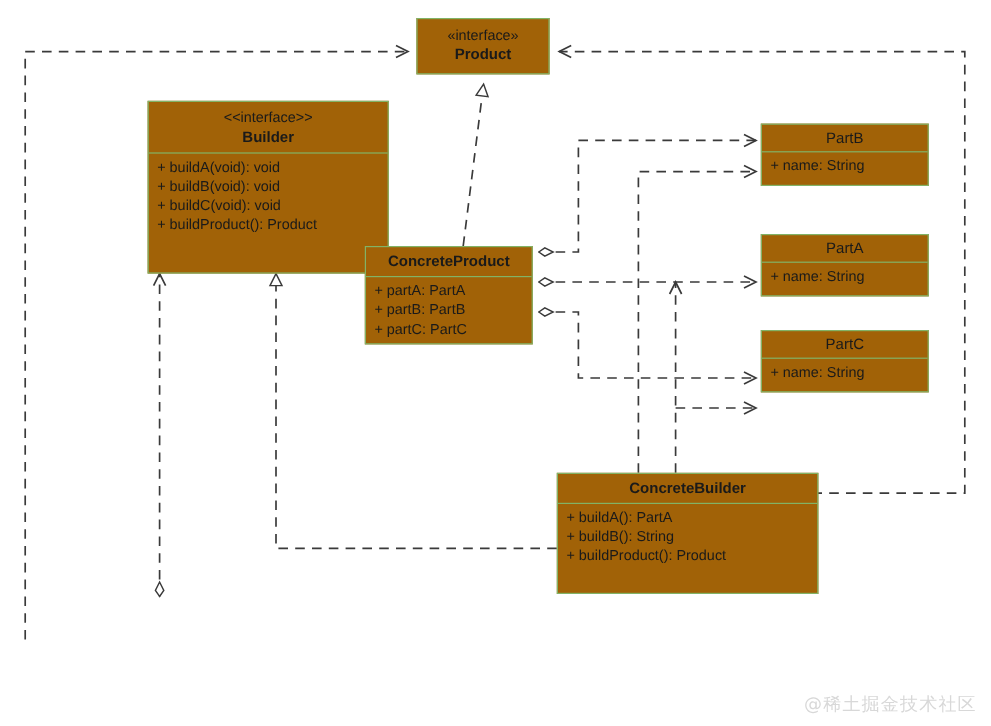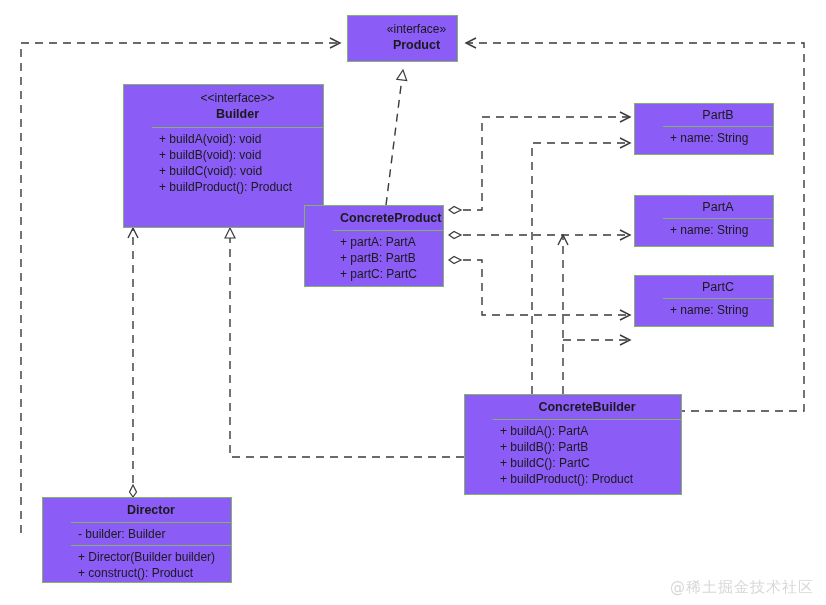--- a/index.html
+++ b/index.html
@@ -21,24 +21,23 @@
     position: absolute;
     left: 0;
     top: 0;
     width: 826px;
     height: 605px;
   }
   .uml-box {
     position: absolute;
     box-sizing: border-box;
     border: 1px solid #82b366;
-    background: #8b5cf6;
+    background: #a16207;
     color: #1a1a1a;
     z-index: 5;
-    padding-left: 28px;
   }
   .compartment {
     box-sizing: border-box;
     padding: 3px 7px;
   }
   .compartment + .compartment {
     border-top: 1px solid #82b366;
   }
   .cmp-title {
     text-align: center;
@@ -148,38 +147,25 @@
       <div class="member">+ partC: PartC</div>
     </div>
   </div>
 
   <div class="uml-box" style="left:464px; top:394px; width:218px; height:101px;">
     <div class="compartment cmp-title" style="padding-top:4px; padding-bottom:4px;">
       <span>ConcreteBuilder</span>
     </div>
     <div class="compartment cmp-members">
       <div class="member">+ buildA(): PartA</div>
-      <div class="member">+ buildB(): PartB</div>
-      <div class="member">+ buildC(): PartC</div>
+      <div class="member">+ buildB(): String</div>
       <div class="member">+ buildProduct(): Product</div>
     </div>
   </div>
 
-  <div class="uml-box" style="left:42px; top:497px; width:190px; height:86px;">
-    <div class="compartment cmp-title" style="padding-top:4px; padding-bottom:4px;">
-      <span>Director</span>
-    </div>
-    <div class="compartment cmp-members">
-      <div class="member">- builder: Builder</div>
-    </div>
-    <div class="compartment cmp-members">
-      <div class="member">+ Director(Builder builder)</div>
-      <div class="member">+ construct(): Product</div>
-    </div>
-  </div>
 
   <div class="uml-box" style="left:634px; top:103px; width:140px; height:52px;">
     <div class="compartment cmp-title" style="padding-top:3px; padding-bottom:3px; font-weight:normal;">
       <span>PartB</span>
     </div>
     <div class="compartment cmp-members">
       <div class="member">+ name: String</div>
     </div>
   </div>
 

